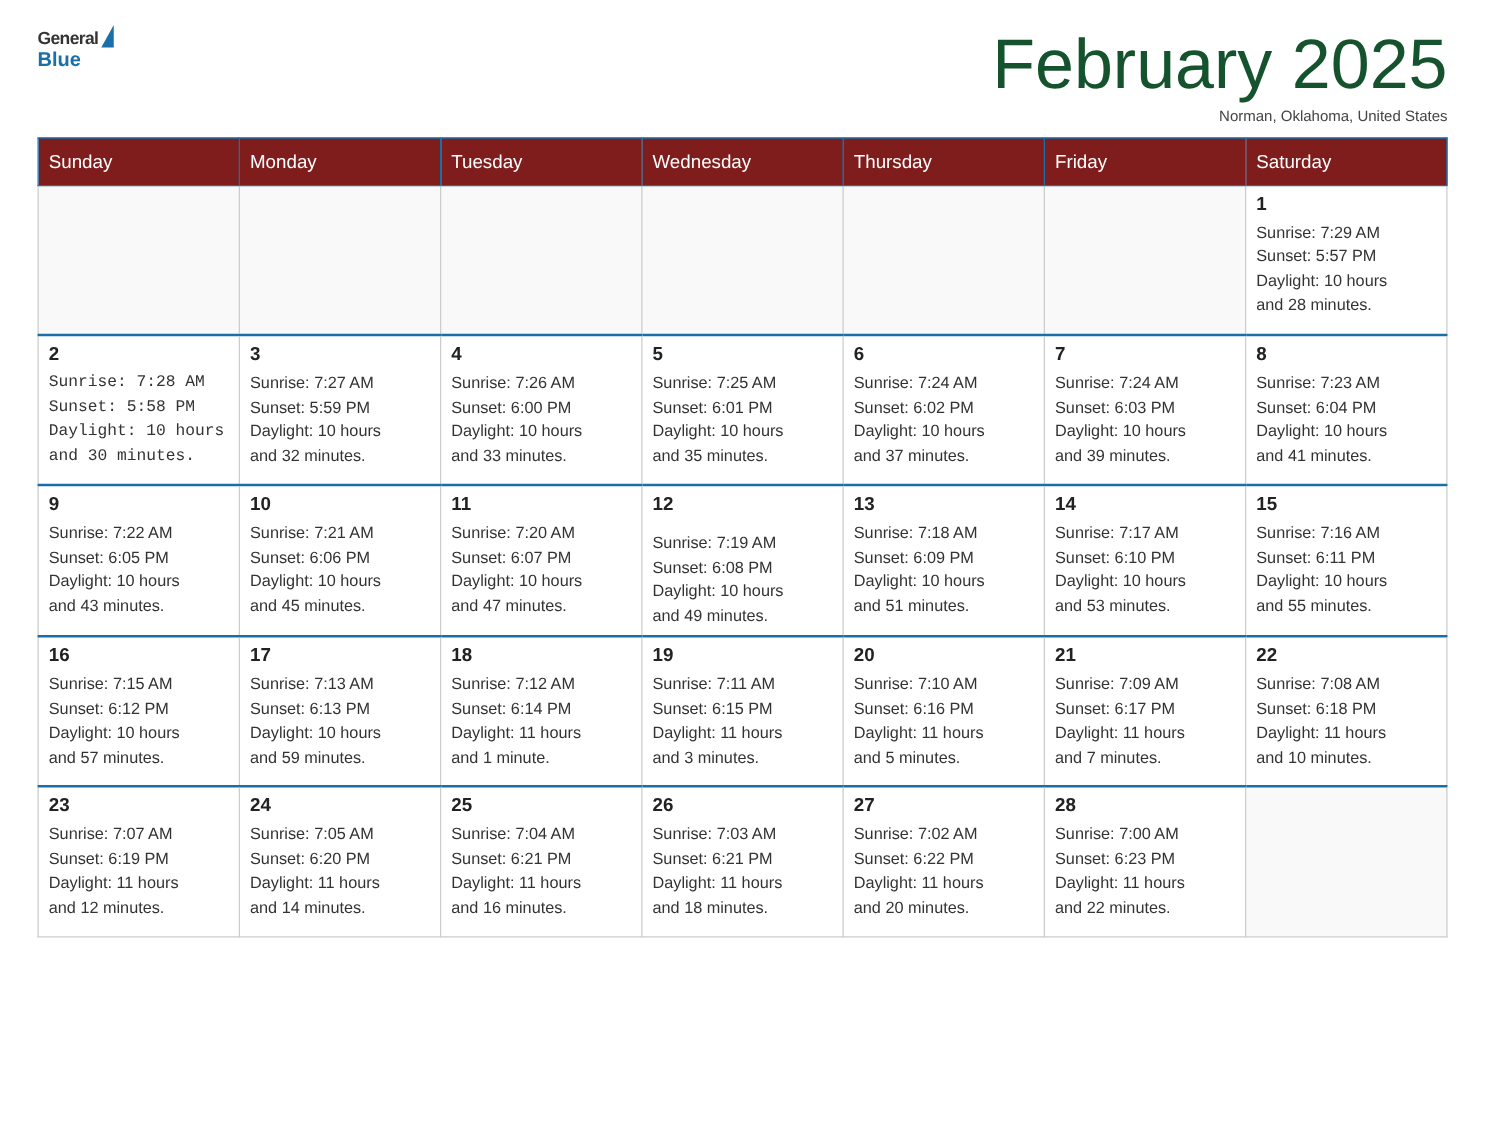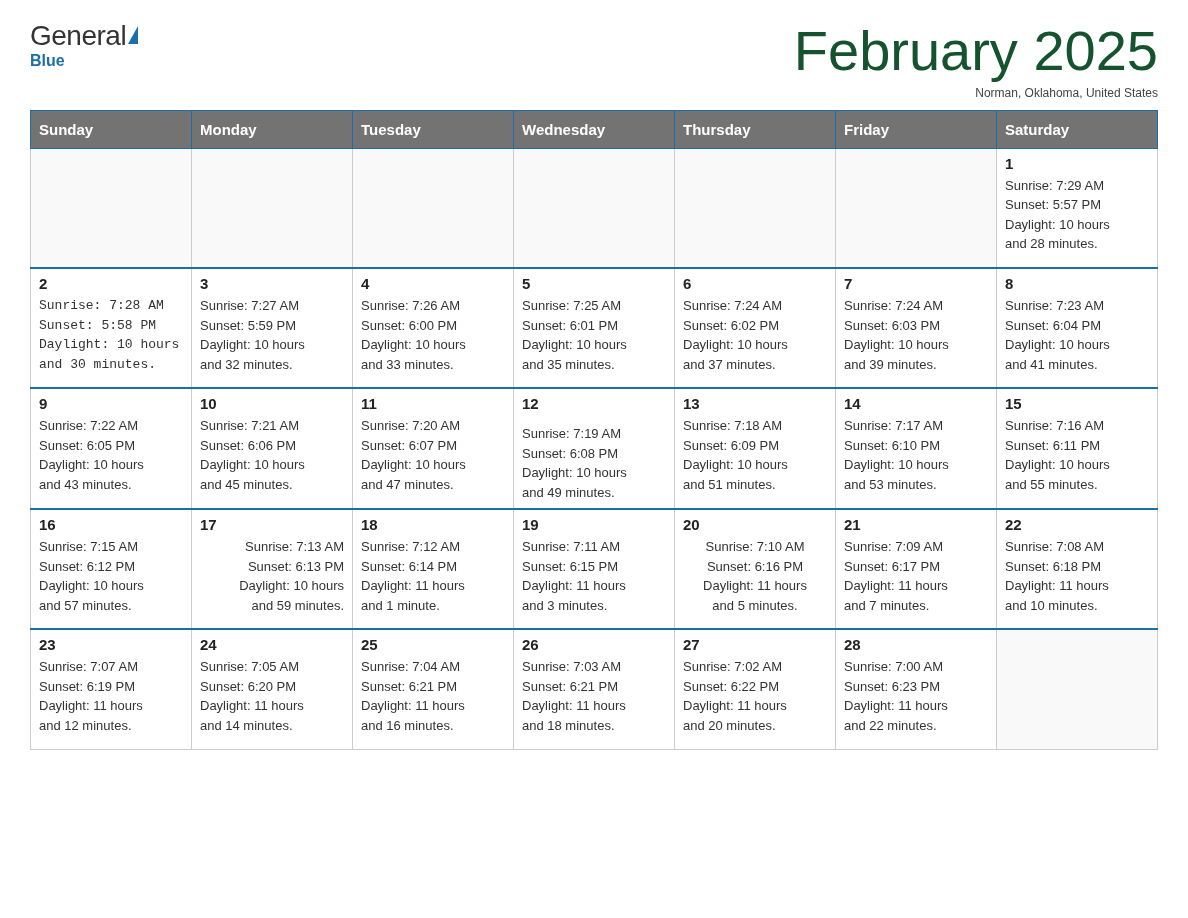--- a/index.html
+++ b/index.html
@@ -19,22 +19,22 @@
     .logo {
       display: flex;
       flex-direction: column;
       align-items: flex-start;
     }
     .logo-top {
       display: flex;
       align-items: center;
     }
     .logo-general {
-      font-size: 28px;
-      font-weight: normal;
+      font-size: 14px;
+      font-weight: bold;
       color: #333;
       letter-spacing: -0.5px;
     }
     .logo-triangle {
       width: 0;
       height: 0;
       border-left: 10px solid transparent;
       border-bottom: 18px solid #1a6fa8;
       margin-left: 2px;
       margin-bottom: 2px;
@@ -58,25 +58,25 @@
       font-size: 12px;
       color: #444;
       margin-top: 4px;
     }
     .calendar {
       width: 100%;
       border-collapse: collapse;
       margin-top: 10px;
     }
     .calendar th {
-      background-color: #737373;
+      background-color: #7f1d1d;
       color: #fff;
       padding: 10px 8px;
       font-size: 15px;
-      font-weight: bold;
+      font-weight: normal;
       text-align: left;
       border: 1px solid #1a6fa8;
     }
     .calendar td {
       vertical-align: top;
       border: 1px solid #ccc;
       padding: 6px 8px;
       width: calc(100% / 7);
       height: 120px;
       font-size: 12px;
@@ -252,42 +252,42 @@
       <tr class="row-divider">
         <td>
           <span class="day-number">16</span>
           <div class="day-info" style="white-space: pre-line;">Sunrise: 7:15 AM
 Sunset: 6:12 PM
 Daylight: 10 hours
 and 57 minutes.</div>
         </td>
         <td>
           <span class="day-number">17</span>
-          <div class="day-info" style="white-space: pre-line; text-align: right;">Sunrise: 7:13 AM
+          <div class="day-info" style="white-space: pre-line;">Sunrise: 7:13 AM
 Sunset: 6:13 PM
 Daylight: 10 hours
 and 59 minutes.</div>
         </td>
         <td>
           <span class="day-number">18</span>
           <div class="day-info" style="white-space: pre-line;">Sunrise: 7:12 AM
 Sunset: 6:14 PM
 Daylight: 11 hours
 and 1 minute.</div>
         </td>
         <td>
           <span class="day-number">19</span>
           <div class="day-info" style="white-space: pre-line;">Sunrise: 7:11 AM
 Sunset: 6:15 PM
 Daylight: 11 hours
 and 3 minutes.</div>
         </td>
         <td>
           <span class="day-number">20</span>
-          <div class="day-info" style="white-space: pre-line; text-align: center;">Sunrise: 7:10 AM
+          <div class="day-info" style="white-space: pre-line;">Sunrise: 7:10 AM
 Sunset: 6:16 PM
 Daylight: 11 hours
 and 5 minutes.</div>
         </td>
         <td>
           <span class="day-number">21</span>
           <div class="day-info" style="white-space: pre-line;">Sunrise: 7:09 AM
 Sunset: 6:17 PM
 Daylight: 11 hours
 and 7 minutes.</div>

